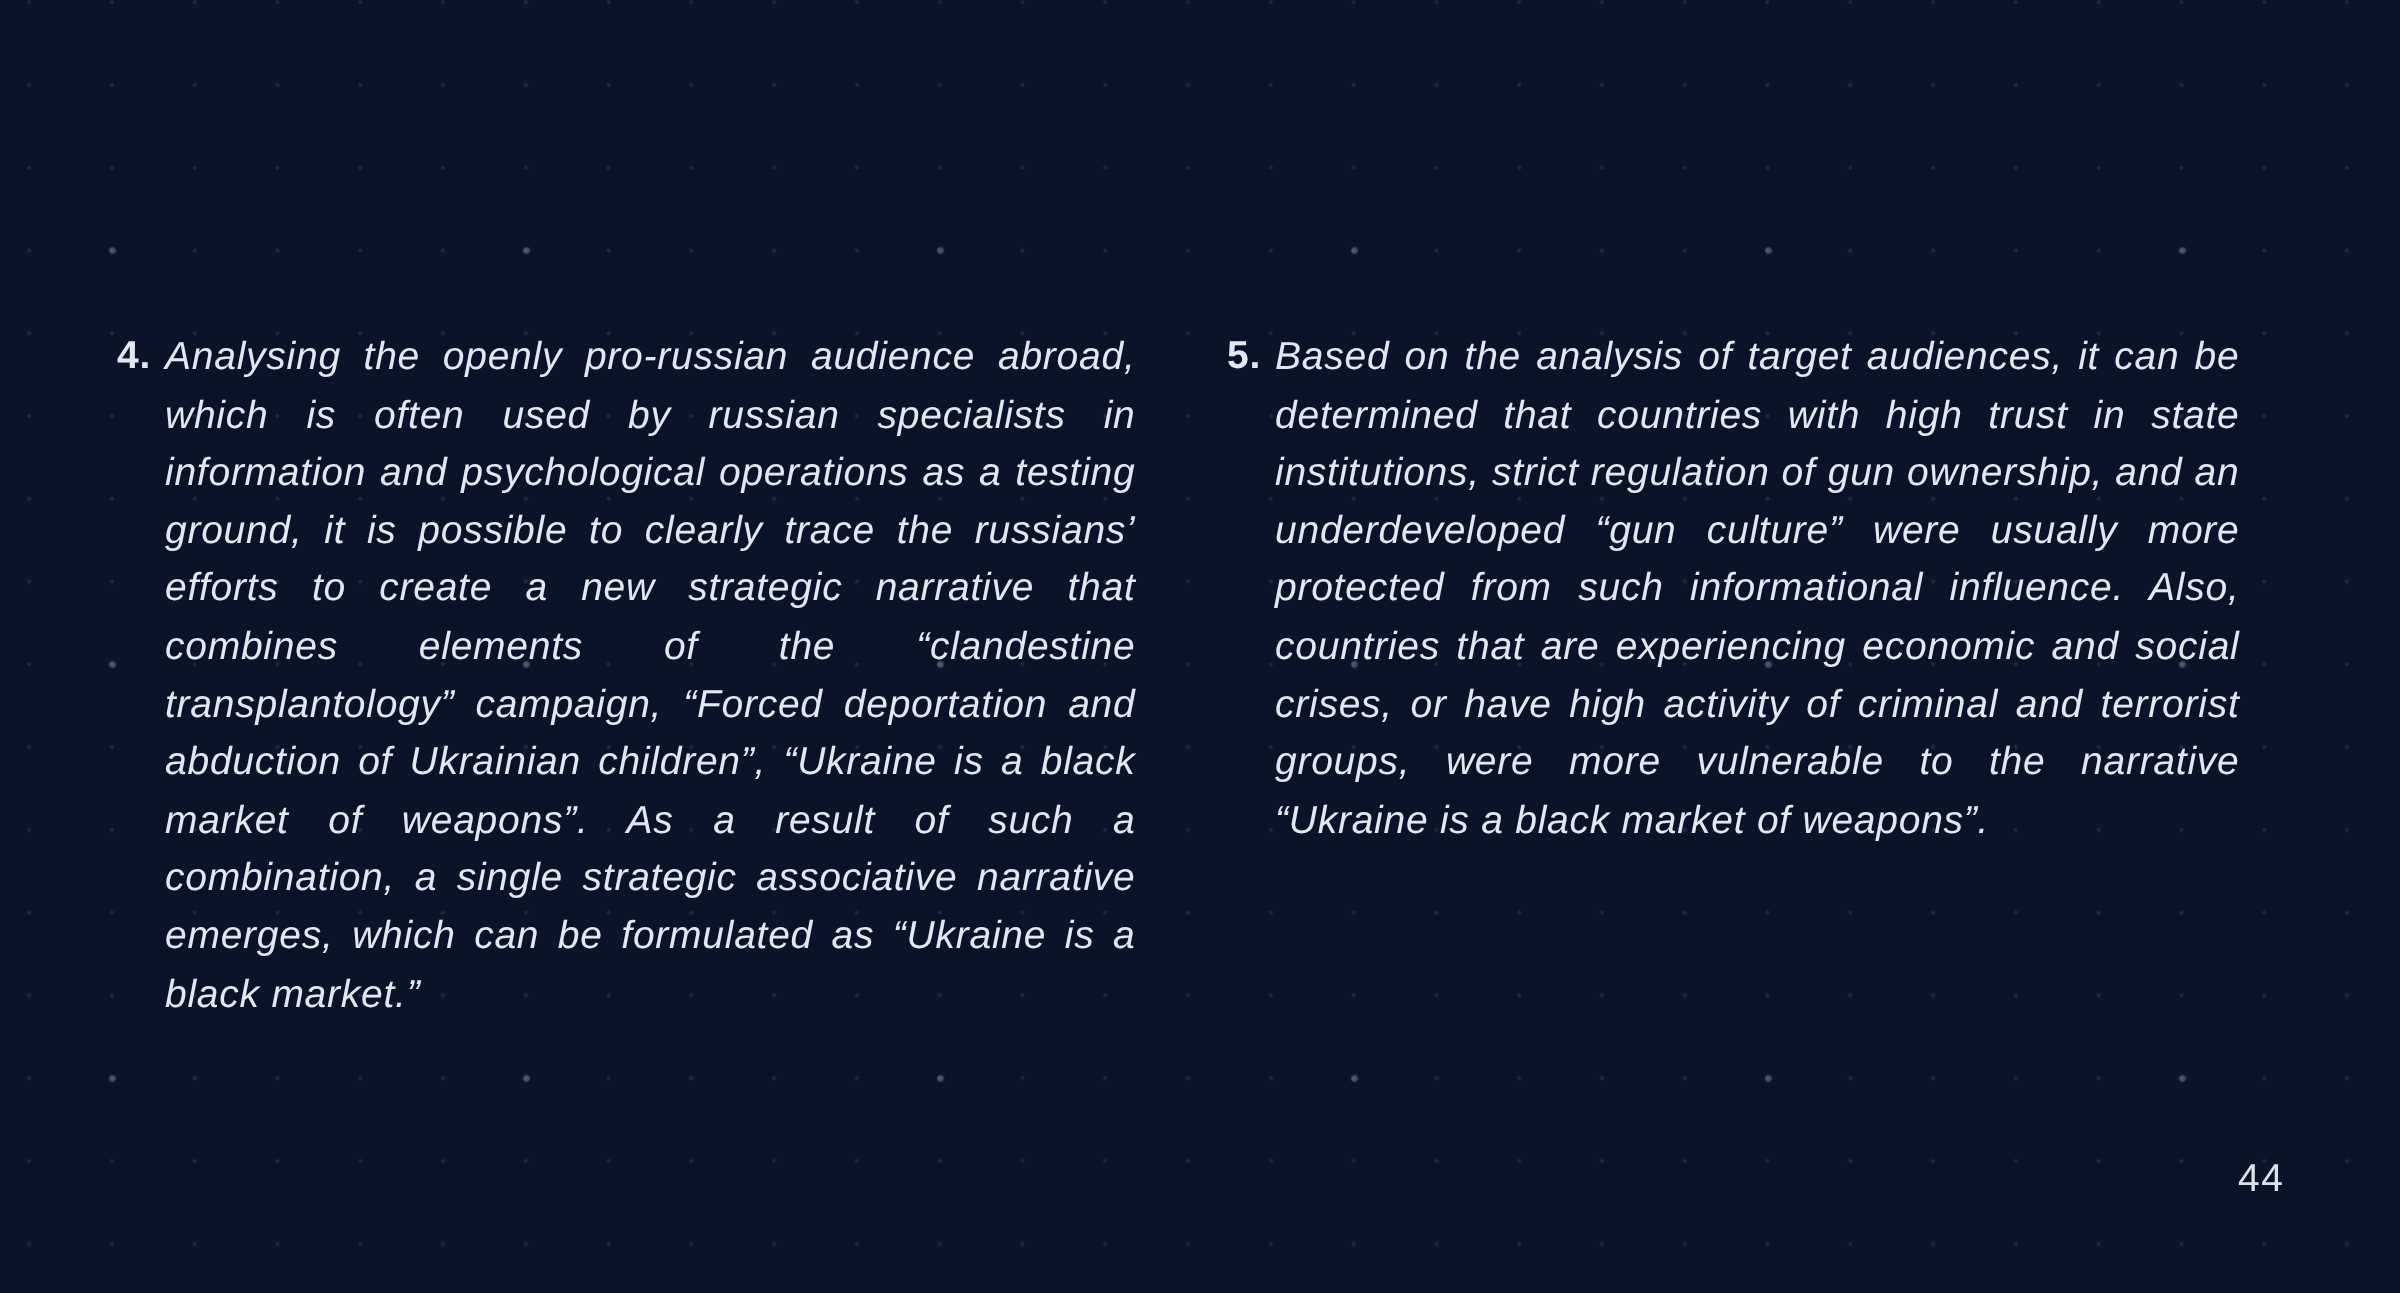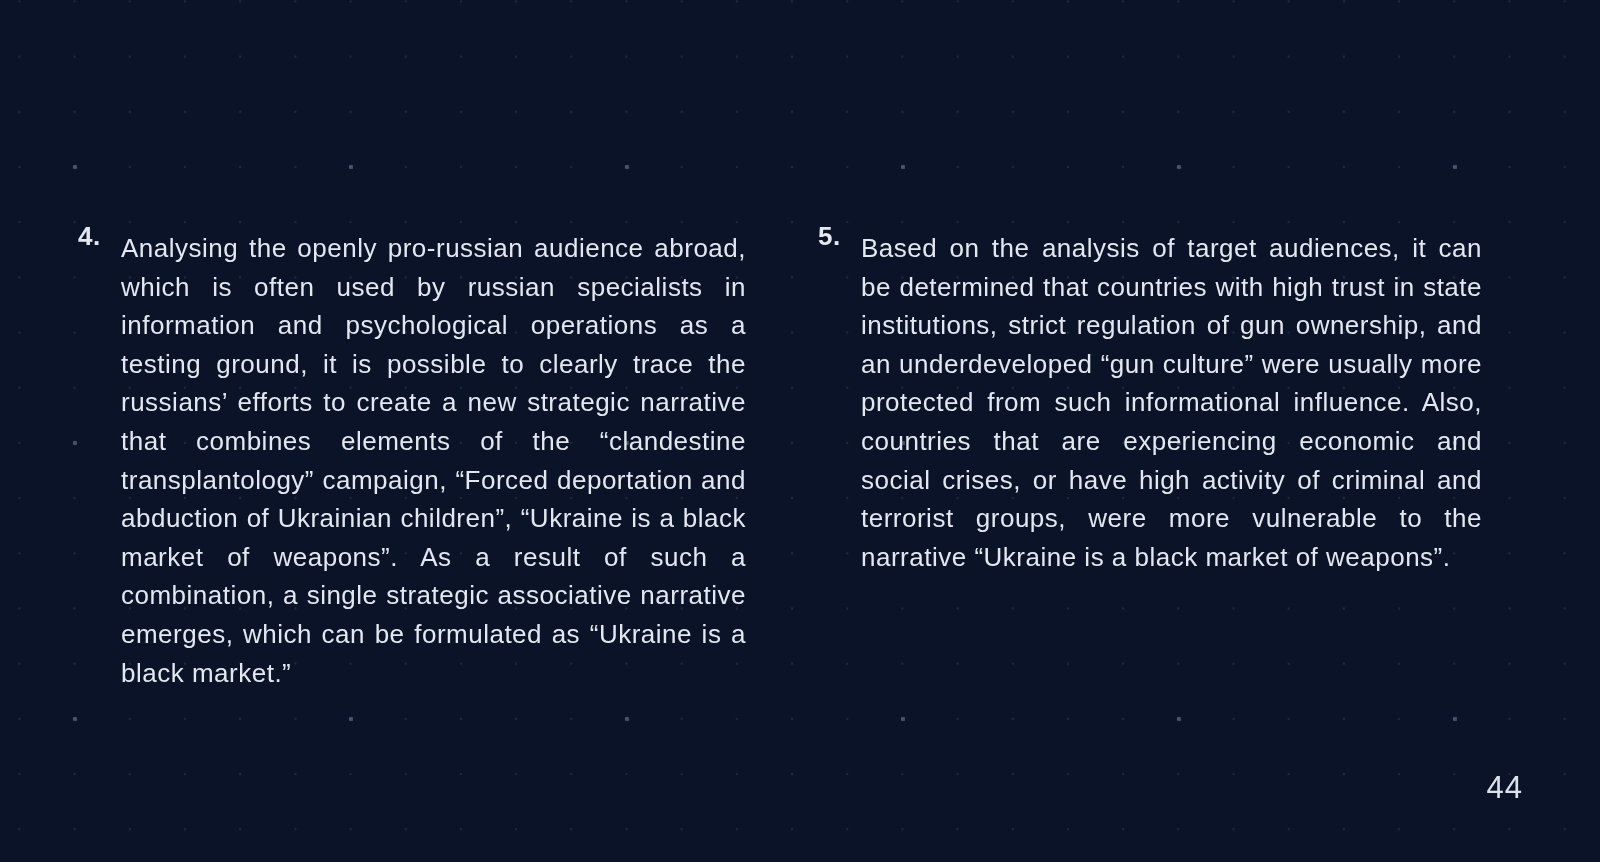--- a/index.html
+++ b/index.html
@@ -33,29 +33,30 @@
   }
   .list-item.left  { left: 78px;  width: 680px; }
   .list-item.right { left: 818px; width: 676px; }
   .item-number {
     flex: 0 0 31px;
     font-weight: 700;
     text-align: left;
   }
   .item-text {
     flex: 1 1 auto;
-    margin: 12px;
+    margin: 1px;
     text-align: justify;
     text-justify: inter-word;
+    font-style: italic;
   }
   .page-number {
     position: absolute;
     top: 770px;
     right: 77px;
-    font-size: 31px;
+    font-size: 26px;
     letter-spacing: 1px;
     color: #dde2ea;
   }
 </style>
 </head>
 <body>
 
 <div class="slide">
 
   <div class="list-item left">

